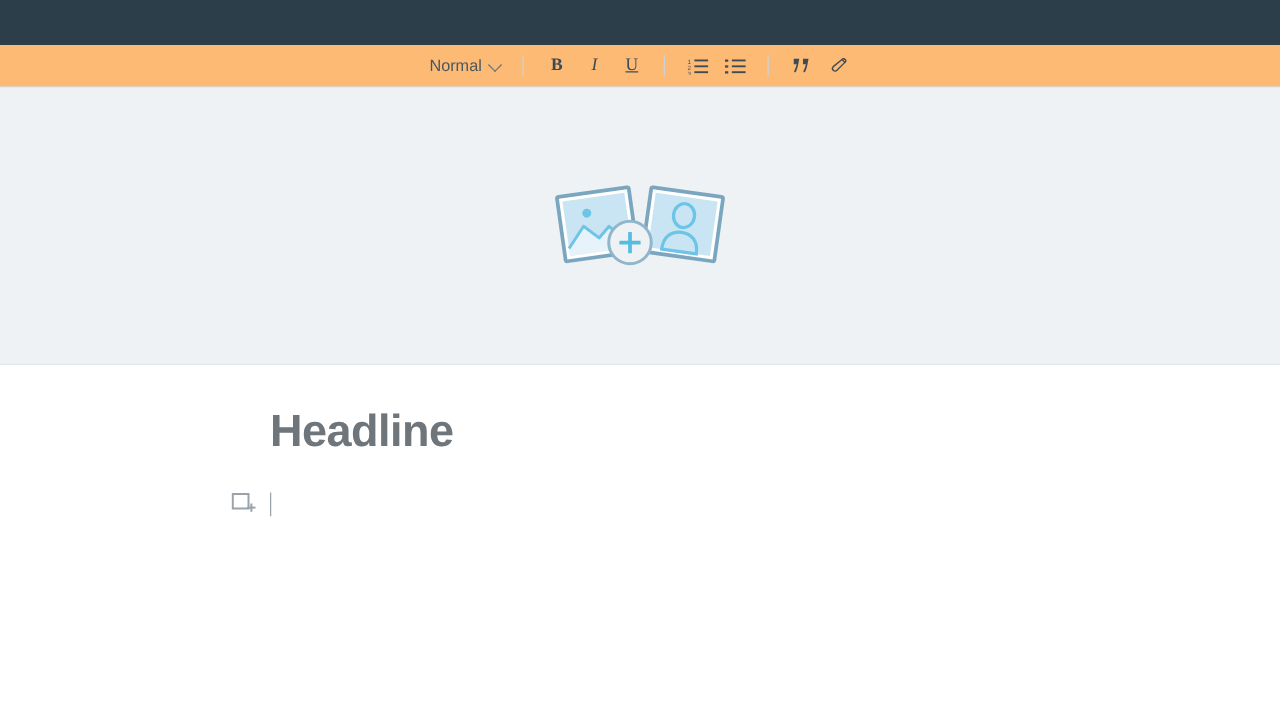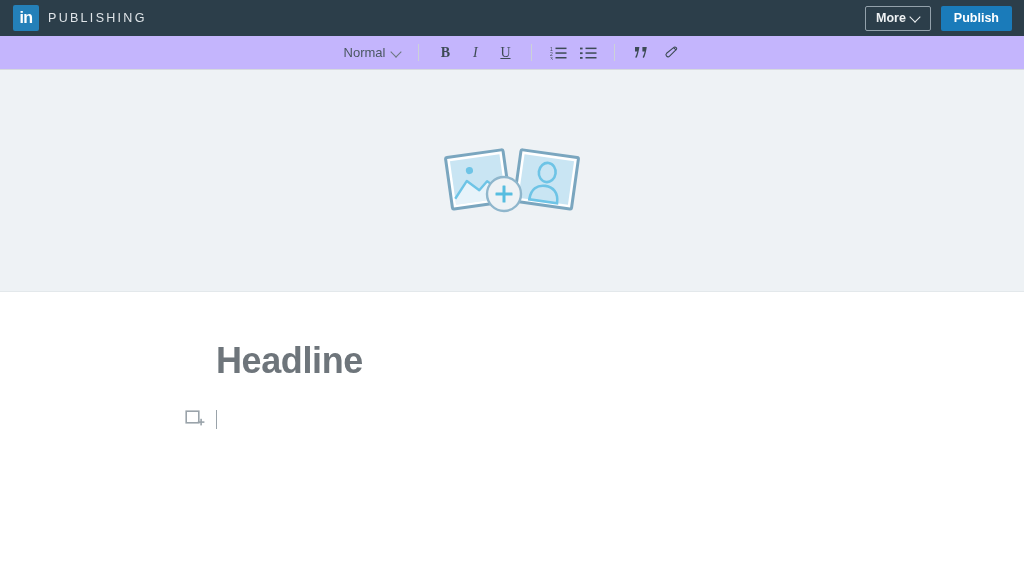--- a/index.html
+++ b/index.html
@@ -101,21 +101,21 @@
     left: 0; top: 1px;
     width: 7px; height: 7px;
     border-left: 1.6px solid currentColor;
     border-bottom: 1.6px solid currentColor;
     transform: rotate(-45deg);
   }
 
   
   .toolbar {
     height: 34px;
-    background: #c4b5fd;
+    background: #fdba74;
     border-bottom: 1px solid #d6dade;
     display: flex;
     align-items: center;
     justify-content: center;
     gap: 0;
   }
 
   .tb-group {
     display: flex;
     align-items: center;
@@ -175,21 +175,21 @@
   }
 
   
   .article {
     background: #ffffff;
     padding-top: 32px;
   }
 
   .article-inner {
     max-width: 660px;
-    margin: 16px auto;
+    margin: 0 auto;
     padding-left: 34px;
     position: relative;
   }
 
   .headline {
     font-size: 36px;
     font-weight: bold;
     color: #6e757b;
     letter-spacing: -0.4px;
     line-height: 1.15;
@@ -227,32 +227,21 @@
     color: #b4bbc1;
     line-height: 1.3;
     cursor: text;
   }
 </style>
 </head>
 <body>
 
 <div class="topbar">
 
-  <div class="brand">
-    <div class="li-logo">in</div>
-    <div class="brand-word">PUBLISHING</div>
-  </div>
-
-  <div class="topbar-actions">
-    <button class="btn-more">
-      <span>More</span>
-      <span class="caret"></span>
-    </button>
-    <button class="btn-publish">Publish</button>
-  </div>
+
 
 </div>
 
 <div class="toolbar">
 
   <div class="style-select">
     <span>Normal</span>
     <span class="caret"></span>
   </div>
 

